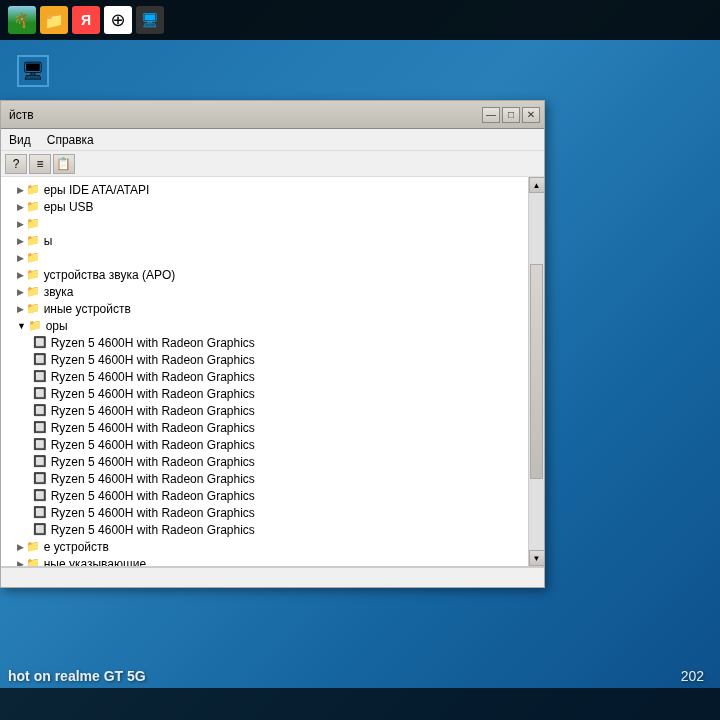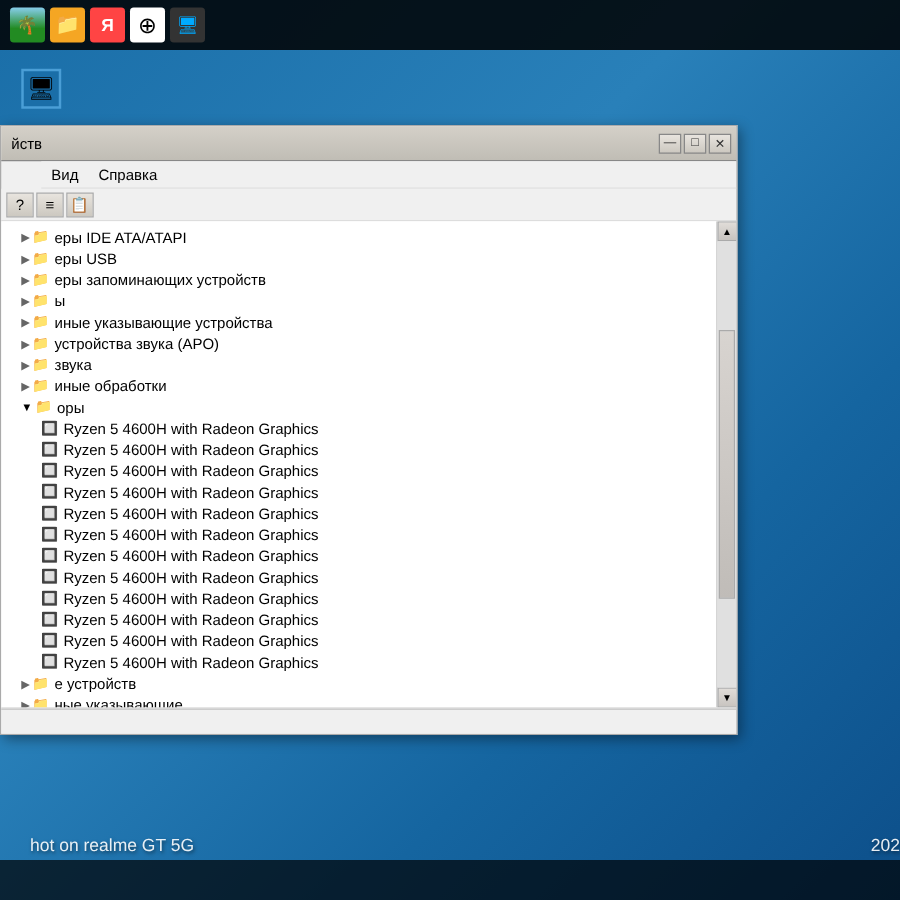--- a/index.html
+++ b/index.html
@@ -102,21 +102,21 @@
       font-size: 10px;
       text-align: center;
       text-shadow: 1px 1px 2px black;
     }
 
     
     .window {
       position: absolute;
       top: 100px;
       left: 0;
-      width: 590px;
+      width: 545px;
       background: #f0f0f0;
       border: 1px solid #aaa;
       box-shadow: 3px 3px 10px rgba(0,0,0,0.4);
     }
 
     .window-titlebar {
       height: 28px;
       background: linear-gradient(180deg, #d4d0c8 0%, #c0bdb5 100%);
       display: flex;
       align-items: center;
@@ -150,21 +150,20 @@
     }
 
     .window-menubar {
       height: 22px;
       background: #f0f0f0;
       display: flex;
       align-items: center;
       padding: 0 4px;
       gap: 8px;
       border-bottom: 1px solid #ddd;
-      margin-left: 32px;
     }
 
     .menu-item {
       font-size: 12px;
       color: #000;
       cursor: pointer;
       padding: 2px 4px;
     }
 
     .window-toolbar {
@@ -279,31 +278,31 @@
       height: 32px;
       background: rgba(0,0,0,0.7);
       display: flex;
       align-items: center;
     }
 
     
     .watermark-left {
       position: absolute;
       bottom: 36px;
-      left: 24px;
+      left: 8px;
       color: rgba(255,255,255,0.9);
       font-size: 14px;
-      font-weight: 400;
+      font-weight: 700;
       text-shadow: 1px 1px 3px rgba(0,0,0,0.5);
     }
 
     .watermark-right {
       position: absolute;
       bottom: 36px;
-      right: 0px;
+      right: 16px;
       color: rgba(255,255,255,0.9);
       font-size: 14px;
       font-weight: 500;
       text-shadow: 1px 1px 3px rgba(0,0,0,0.5);
     }
 
     .expand-arrow {
       color: #666;
       margin-right: 2px;
       font-size: 9px;
@@ -361,51 +360,49 @@
         <div class="tree-item">
           <span class="indent" style="width:8px"></span>
           <span class="expand-arrow">▶</span>
           <span class="icon">📁</span>
           <span>еры USB</span>
         </div>
         <div class="tree-item">
           <span class="indent" style="width:8px"></span>
           <span class="expand-arrow">▶</span>
           <span class="icon">📁</span>
-          <span>еры запоминающих устройств</span>
         </div>
         <div class="tree-item">
           <span class="indent" style="width:8px"></span>
           <span class="expand-arrow">▶</span>
           <span class="icon">📁</span>
           <span>ы</span>
         </div>
         <div class="tree-item">
           <span class="indent" style="width:8px"></span>
           <span class="expand-arrow">▶</span>
           <span class="icon">📁</span>
-          <span>иные указывающие устройства</span>
         </div>
         <div class="tree-item">
           <span class="indent" style="width:8px"></span>
           <span class="expand-arrow">▶</span>
           <span class="icon">📁</span>
           <span>устройства звука (APO)</span>
         </div>
         <div class="tree-item">
           <span class="indent" style="width:8px"></span>
           <span class="expand-arrow">▶</span>
           <span class="icon">📁</span>
           <span>звука</span>
         </div>
         <div class="tree-item">
           <span class="indent" style="width:8px"></span>
           <span class="expand-arrow">▶</span>
           <span class="icon">📁</span>
-          <span>иные обработки</span>
+          <span>иные устройств</span>
         </div>
 
         <div class="tree-item">
           <span class="indent" style="width:8px"></span>
           <span class="expand-arrow" style="color:#000">▼</span>
           <span class="icon">📁</span>
           <span>оры</span>
         </div>
 
         <div class="tree-item">

